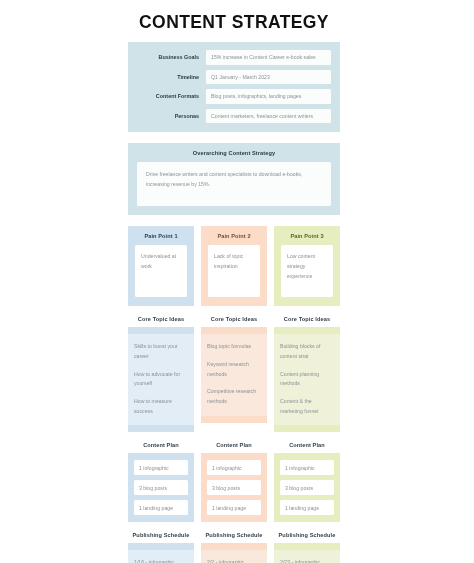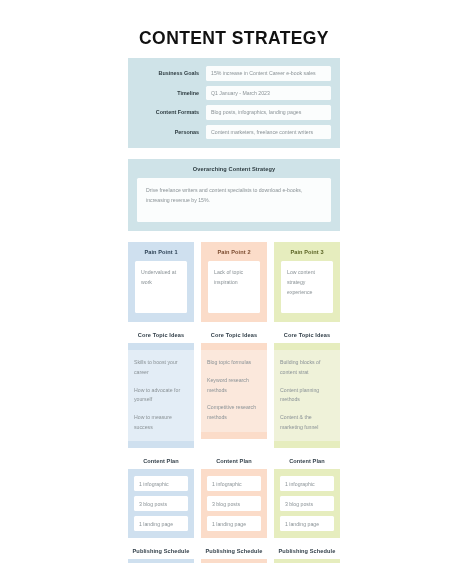--- a/index.html
+++ b/index.html
@@ -29,21 +29,21 @@
     height: 563px;
   }
 
   
   .title {
     text-align: center;
     font-size: 17.5px;
     font-weight: 700;
     letter-spacing: 0.4px;
     color: #111111;
-    padding-top: 28px;
+    padding-top: 12px;
     padding-bottom: 9px;
   }
 
   
   .meta-block {
     background: #cfe3e8;
     padding: 8px 9px 9px 9px;
   }
   .meta-row {
     display: flex;

